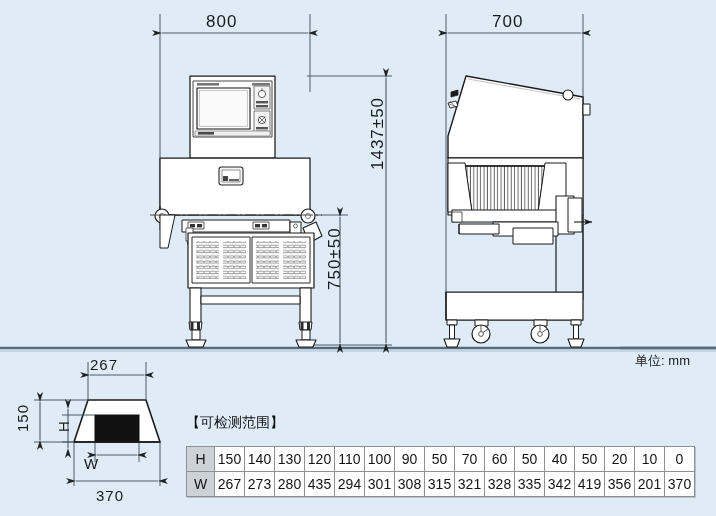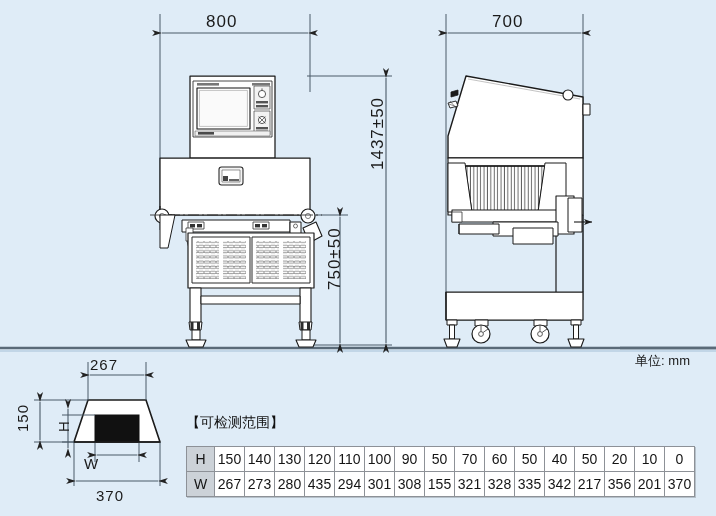--- a/index.html
+++ b/index.html
@@ -359,26 +359,26 @@
       </tr>
       <tr>
         <th class="rowhdr">W</th>
         <td>267</td>
         <td>273</td>
         <td>280</td>
         <td>435</td>
         <td>294</td>
         <td>301</td>
         <td>308</td>
-        <td>155</td>
+        <td>315</td>
         <td>321</td>
         <td>328</td>
         <td>335</td>
         <td>342</td>
-        <td>217</td>
+        <td>419</td>
         <td>356</td>
         <td>201</td>
         <td>370</td>
       </tr>
     </tbody>
   </table>
 
 </div>
 
 </body></html>

